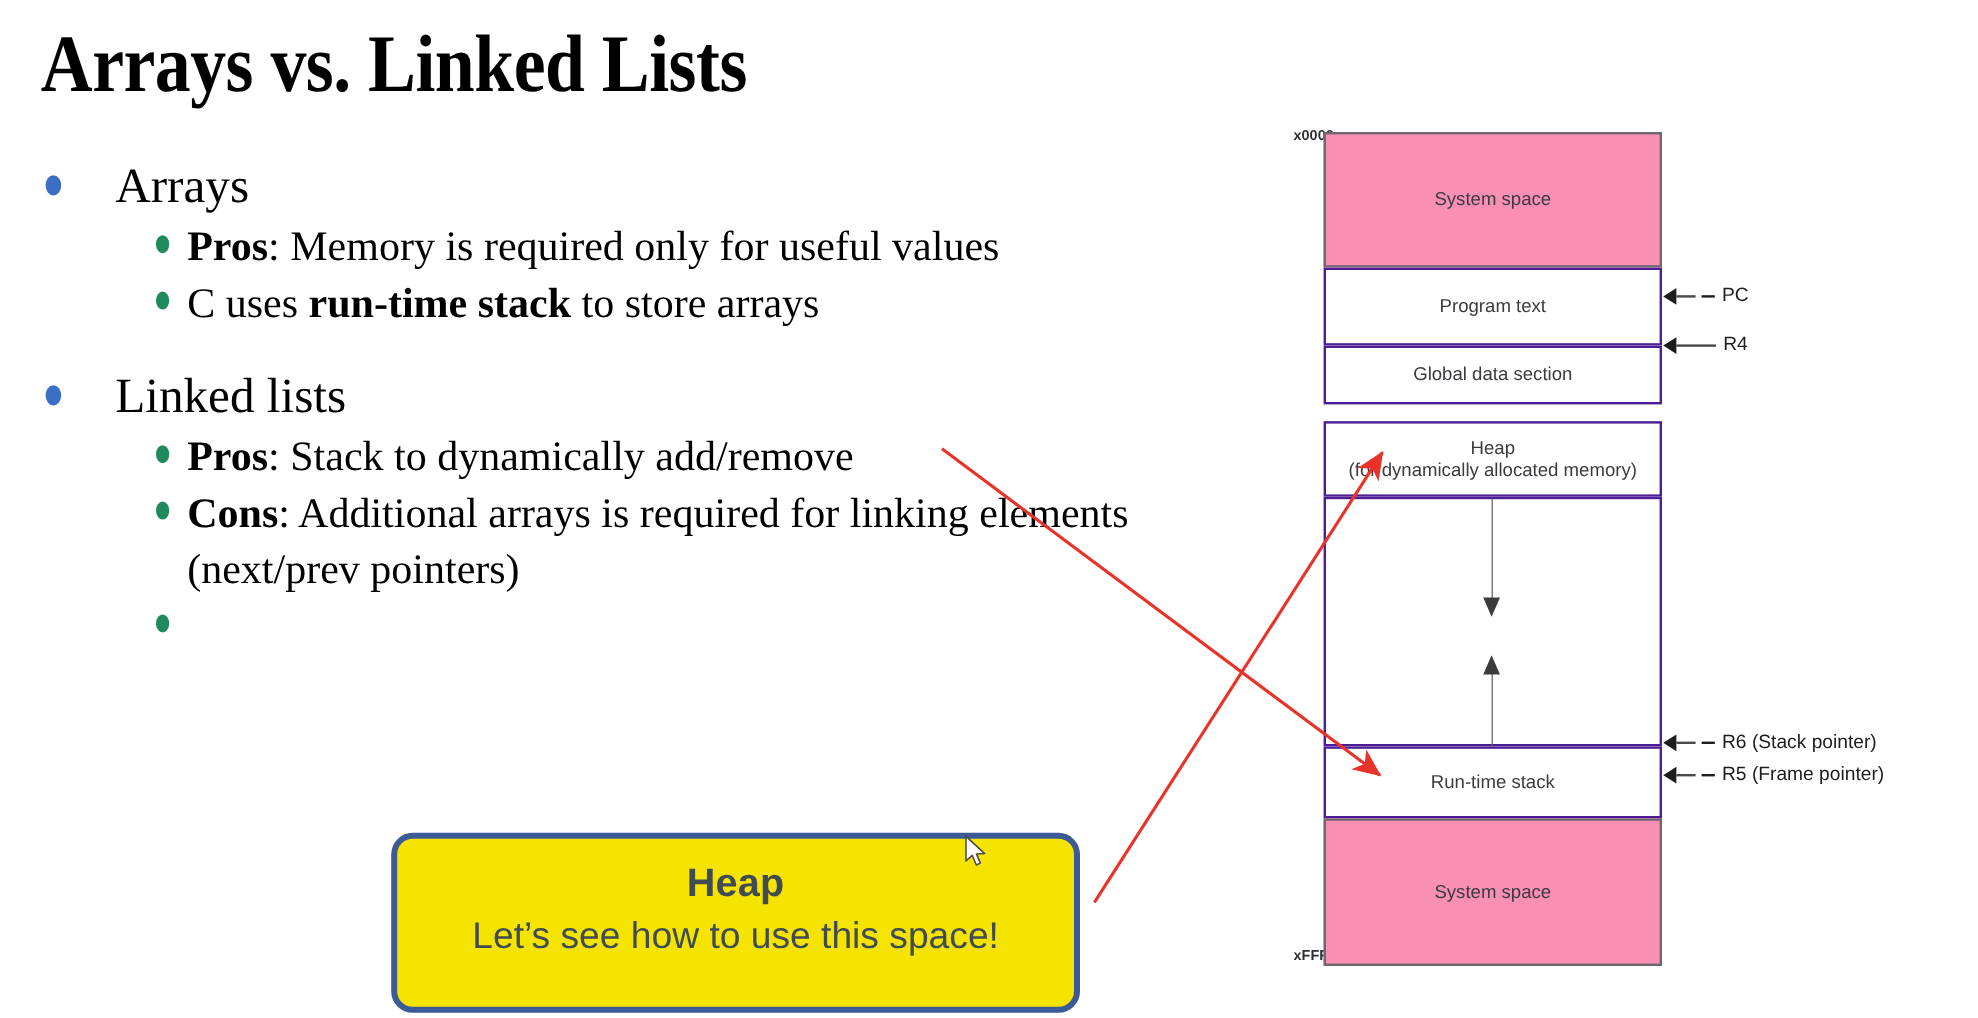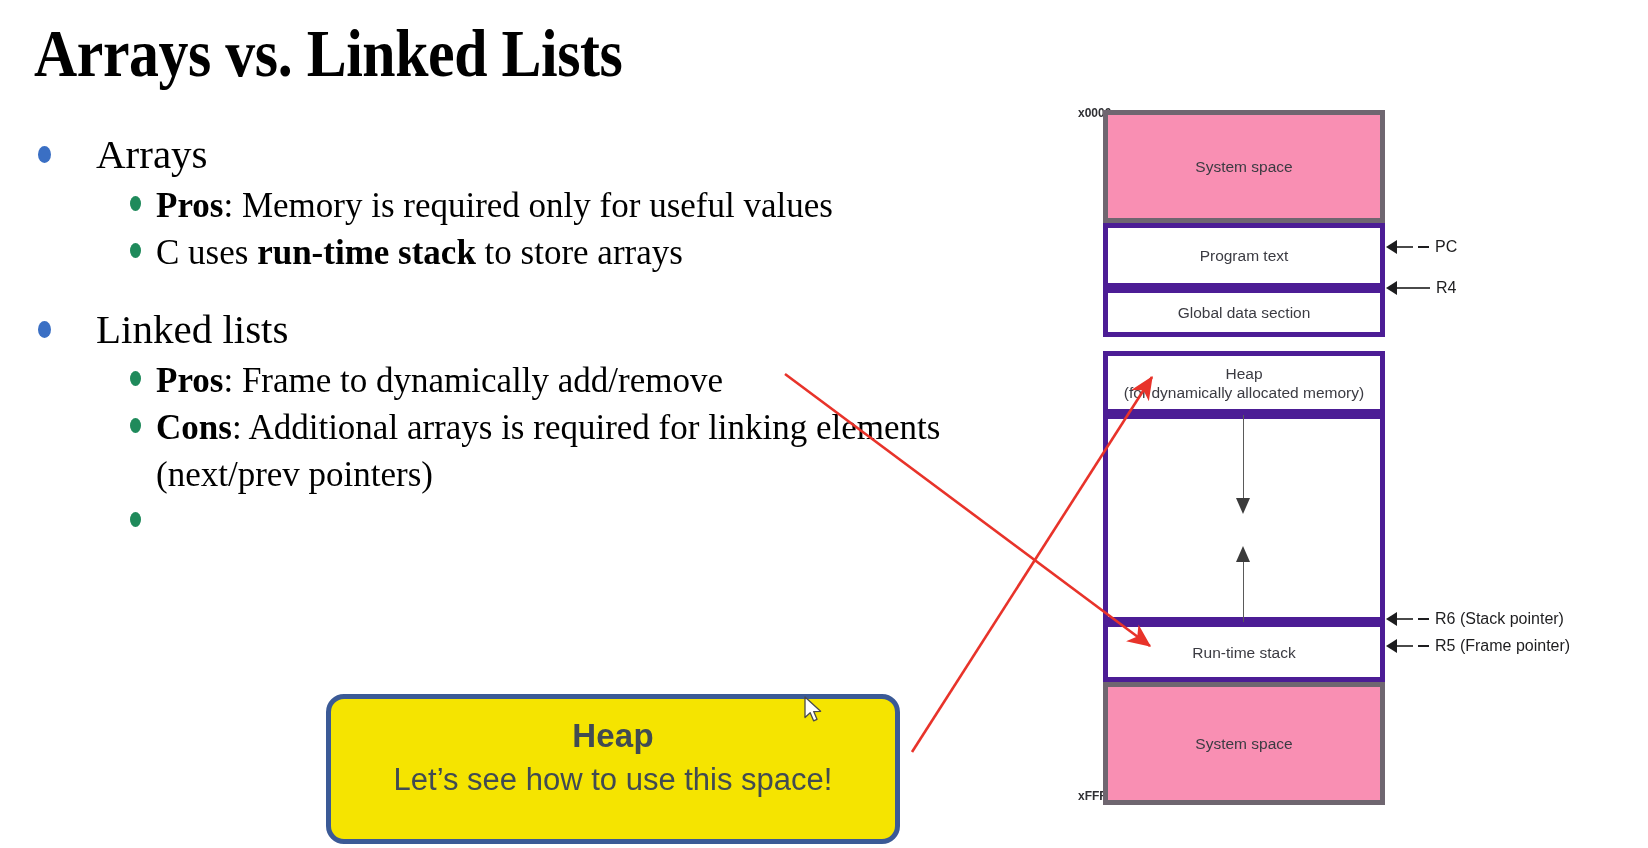--- a/index.html
+++ b/index.html
@@ -48,21 +48,21 @@
     font-family:"Liberation Sans",sans-serif;
     color:#414b52;
   }
   .callout .c-title{font-size:33px;font-weight:bold;line-height:38px;margin-top:18px;letter-spacing:.2px;}
   .callout .c-sub{font-size:31px;line-height:38px;margin-top:6px;}
 
   
   .diagram{position:absolute;left:1103px;top:110px;width:282px;height:695px;}
   .seg{
     position:absolute;left:0;width:282px;box-sizing:border-box;
-    border:5px solid #4c1d95;
+    border:2px solid #4c1d95;
     background:#ffffff;
     display:flex;align-items:center;justify-content:center;
     font-family:"Liberation Sans",sans-serif;
     font-size:15.5px;color:#3b3b42;text-align:center;line-height:19px;
   }
   .seg.pink{background:#F98FB3;border-color:#6f6670;}
   .addr{
     position:absolute;font-family:"Liberation Sans",sans-serif;
     font-size:12px;font-weight:bold;color:#2f2f33;white-space:nowrap;margin-left:33px;
   }
@@ -113,21 +113,21 @@
 
     <div class="gap"></div>
 
     <div class="l1">
       <span class="bul"></span>
       <span class="txt">Linked lists</span>
     </div>
 
     <div class="l2">
       <span class="bul"></span>
-      <span class="txt"><b>Pros</b><span>: Frame to dynamically add/remove</span></span>
+      <span class="txt"><b>Pros</b><span>: Stack to dynamically add/remove</span></span>
     </div>
 
     <div class="l2">
       <span class="bul"></span>
       <span class="txt"><b>Cons</b><span>: Additional arrays is required for linking elements (next/prev pointers)</span></span>
     </div>
 
     <div class="l2">
       <span class="bul"></span>
     </div>

